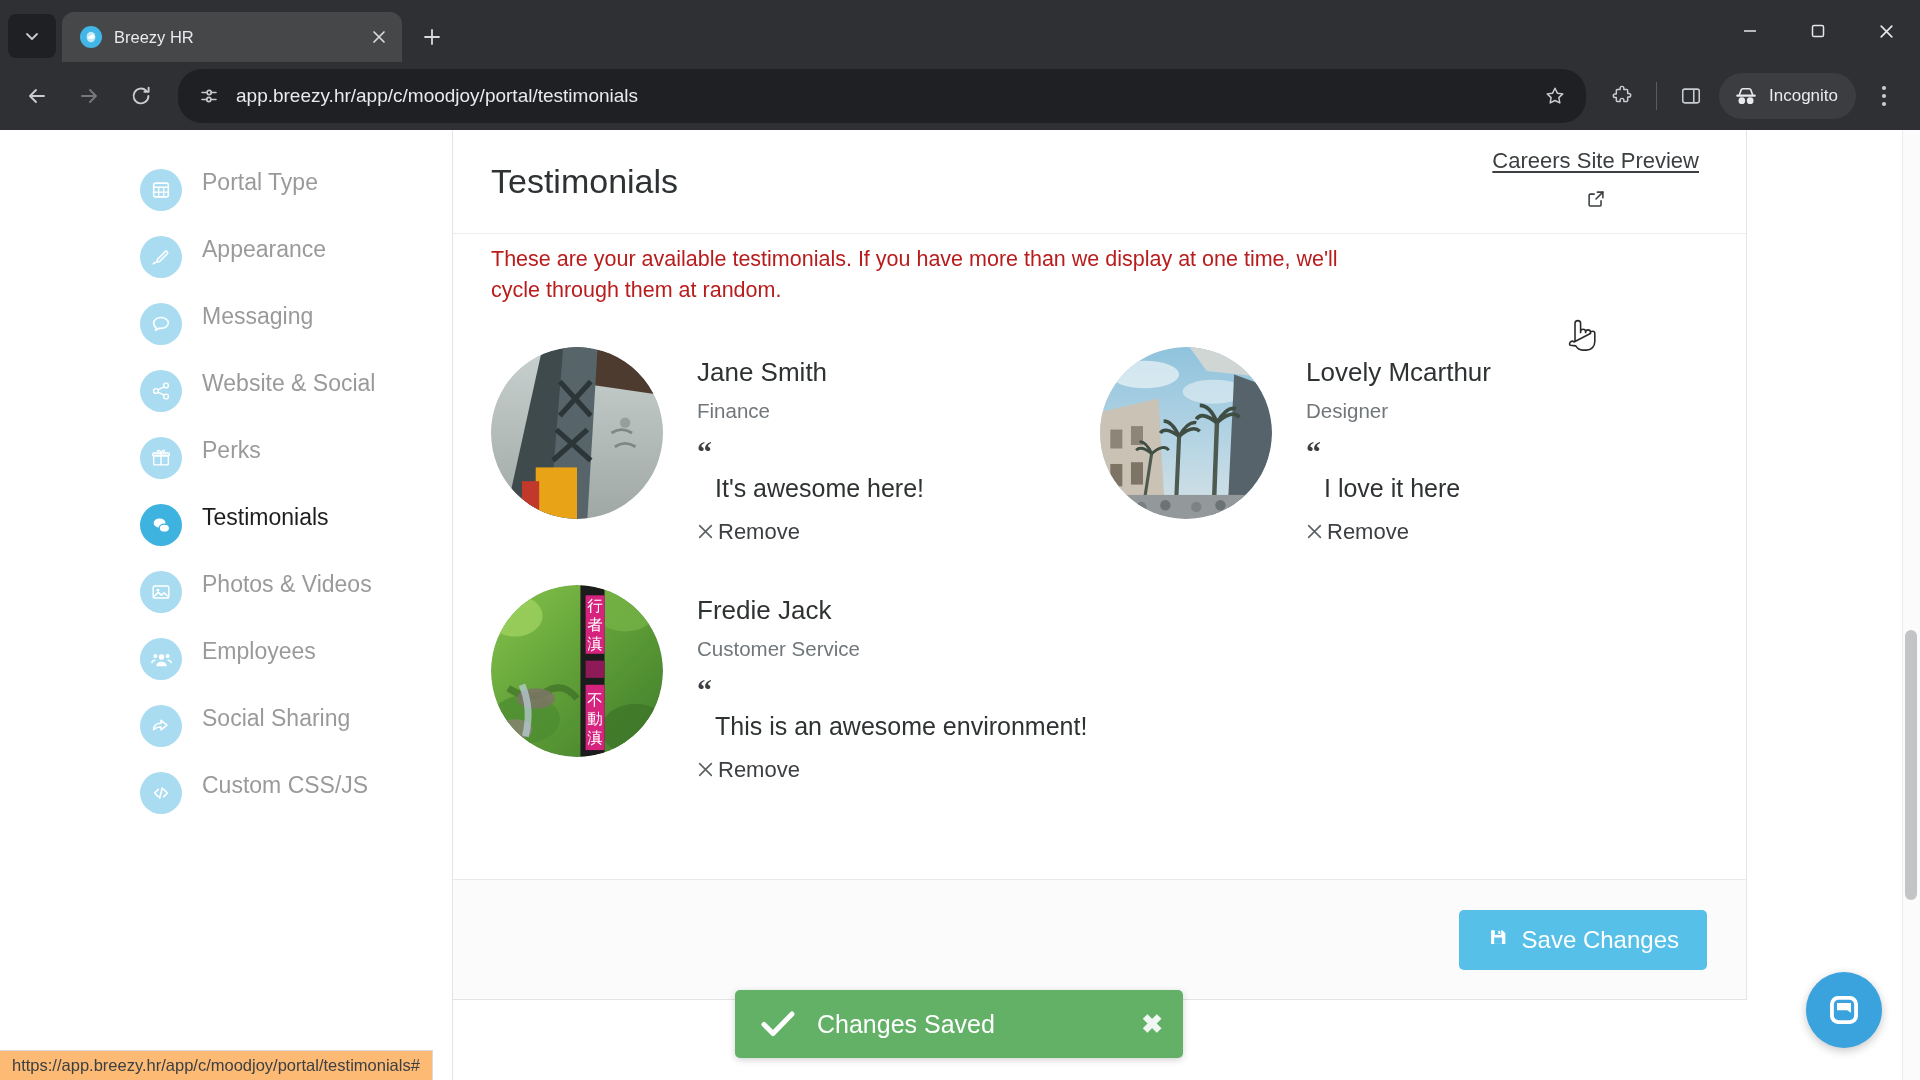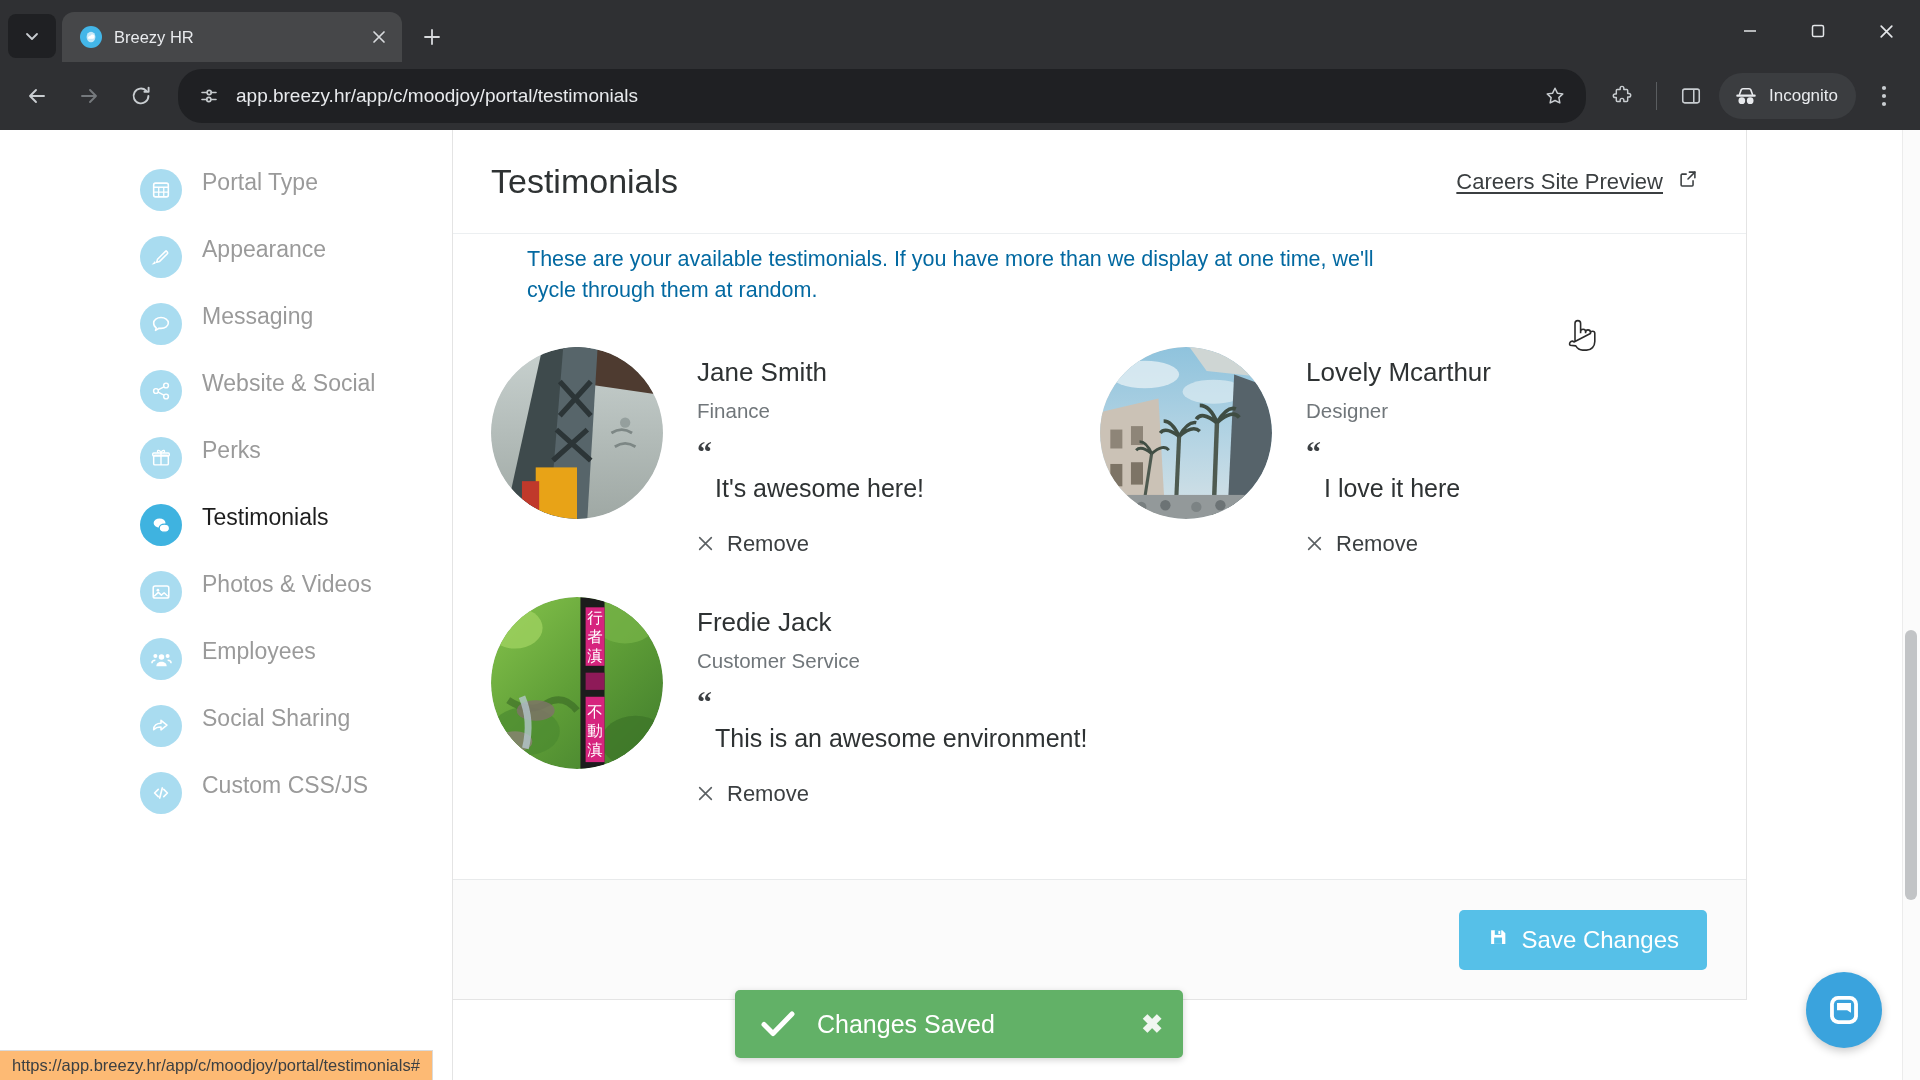--- a/index.html
+++ b/index.html
@@ -137,53 +137,53 @@
   }
   .card-header {
     position: absolute; left:0; top: 0; width: 1294px; height: 104px;
     background: #fff; border-bottom: 1px solid #eceff1;
     display: flex; align-items: center; justify-content: space-between;
     padding: 0 48px 0 38px; z-index: 5;
   }
   .page-title { font-size: 34px; color: #2e3233; font-weight: 400; }
   .preview-link {
     display: flex; align-items: center; gap: 14px;
-    font-size: 22px; color: #3b3f41; position: relative;
+    font-size: 22px; color: #3b3f41; position: relative; flex-direction: column;
   }
   .preview-link .lbl { text-decoration: underline; text-underline-offset: 3px; }
 
   .card-body {
     position: absolute; left:0; top: 104px; width: 1294px; height: 765px;
     padding: 0 38px;
   }
   .intro {
-    font-size: 21.5px; color: #0369a1; line-height: 1.42;
-    width: 880px; padding-top: 10px; margin-left: 36px;
+    font-size: 21.5px; color: #b91c1c; line-height: 1.42;
+    width: 880px; padding-top: 10px;
   }
 
   .grid {
     display: flex; flex-wrap: wrap; margin-top: 42px;
   }
   .tcard {
     width: 50%; display: flex; gap: 34px; margin-bottom: 40px;
   }
   .avatar {
     width: 172px; height: 172px; border-radius: 50%;
     flex: 0 0 auto; overflow: hidden; position: relative;
     background: #d7dadb;
   }
   .avatar svg { display:block; width:100%; height:100%; }
   .tinfo { padding-top: 10px; min-width: 0; }
   .tname { font-size: 26px; color: #2e3233; margin-bottom: 11px; }
   .trole { font-size: 20.5px; color: #70767a; margin-bottom: 18px; }
   .tquote-mark { font-size: 30px; color: #3c4043; line-height: .7; font-family: "Liberation Serif", serif; font-weight: 700; }
   .tquote { font-size: 25px; color: #2e3233; margin: 12px 0 0 18px; white-space: nowrap; }
   .tremove {
-    display: flex; align-items: center; gap: 13px;
-    font-size: 22px; color: #3b3f41; margin-top: 28px;
+    display: flex; align-items: center; gap: 4px;
+    font-size: 22px; color: #3b3f41; margin-top: 16px;
   }
   .tremove .x { font-size: 21px; color: #5b6063; line-height:1; }
 
   .card-footer {
     position: absolute; left: 0; bottom: 0; width: 1294px; height: 120px;
     background: #fbfbfb; border-top: 1px solid #e8eaeb;
     display: flex; align-items: center; justify-content: flex-end;
     padding-right: 40px;
   }
   .btn-save {

